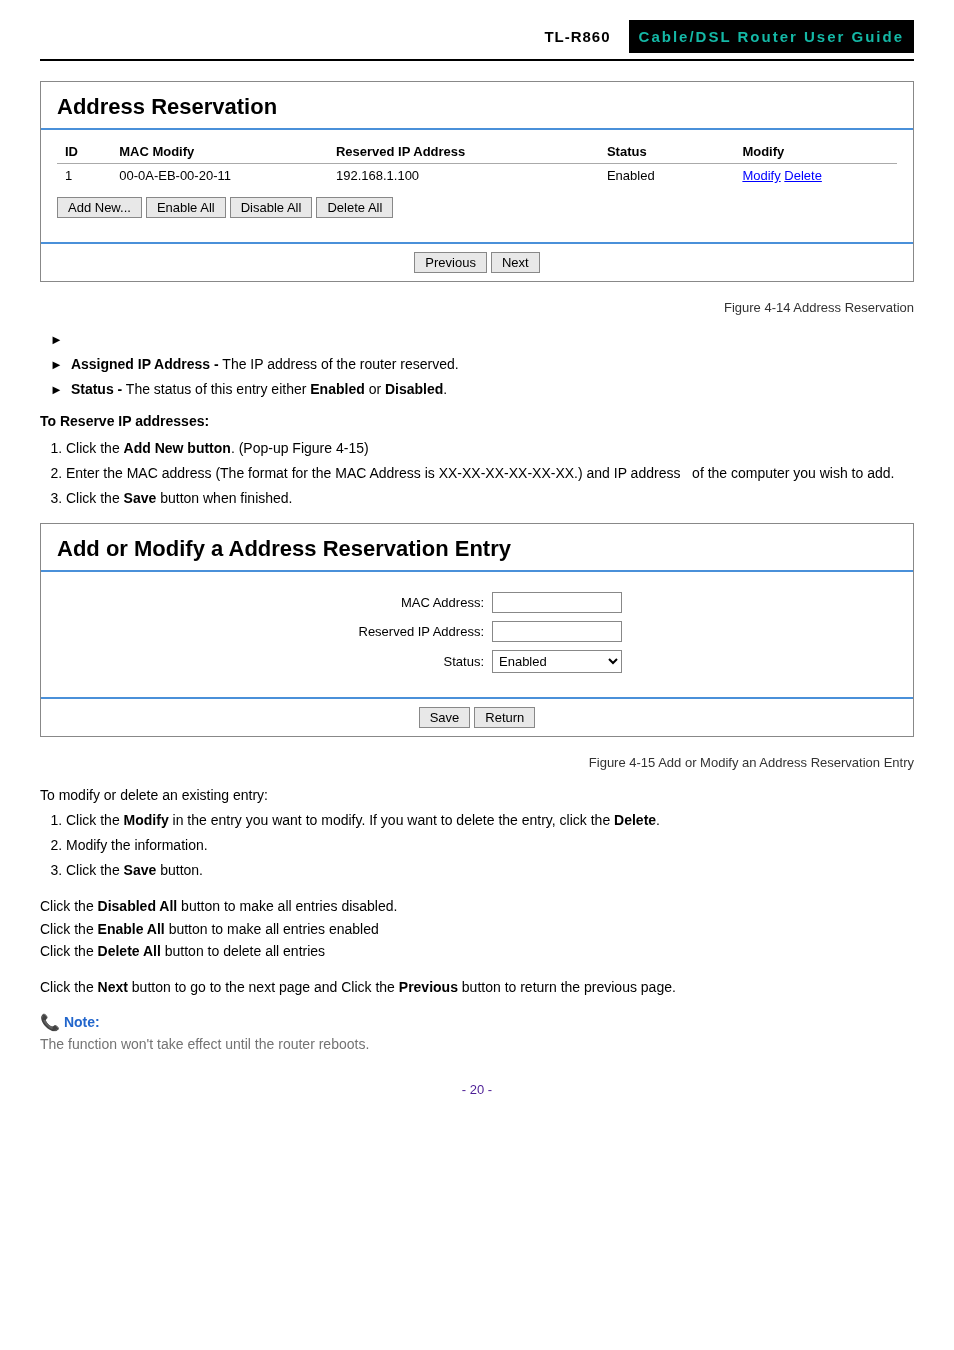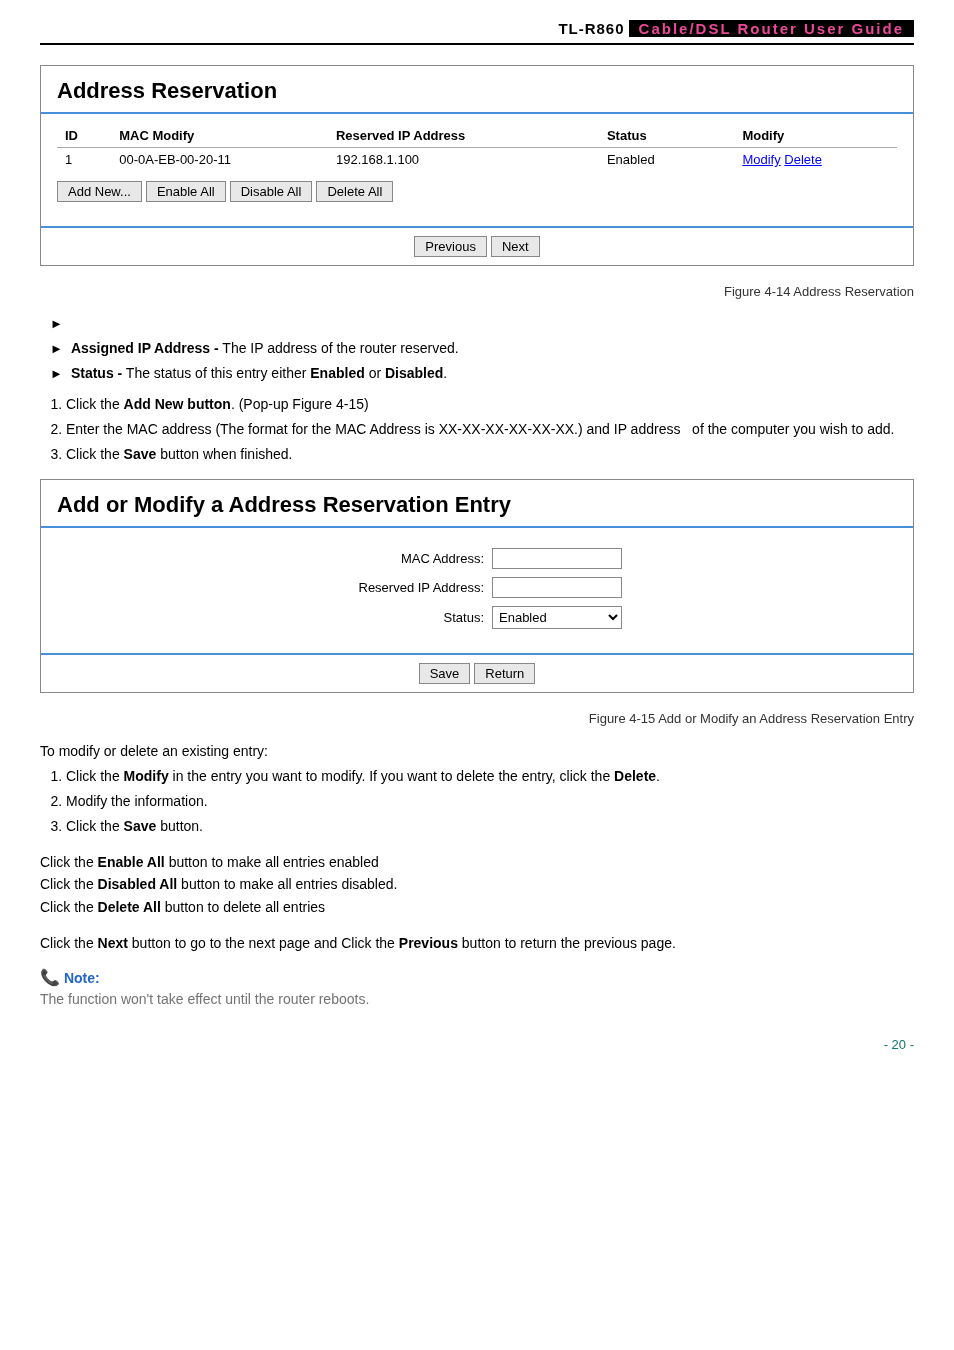--- a/index.html
+++ b/index.html
@@ -183,34 +183,34 @@
     .note-icon {
       font-size: 16px;
     }
     .note-text {
       color: #737373;
       font-size: 14px;
     }
 
     
     .page-number {
-      text-align: right;
+      text-align: center;
       margin-top: 30px;
       font-size: 13px;
-      color: #0f766e;
+      color: #4c1d95;
     }
 
     b { font-weight: bold; }
   </style>
 </head>
 <body>
 
 <div class="header">
   <span style="font-weight:bold;font-size:15px;letter-spacing:1px;margin-right:4px;">TL-R860</span>
-  <span style="font-weight:bold;font-size:15px;letter-spacing:2px;background:#000;color:#ec4899;padding:0 10px;">Cable/DSL  Router  User  Guide</span>
+  <span style="font-weight:bold;font-size:15px;letter-spacing:2px;background:#000;color:#14b8a6;padding:8px 10px;margin-left:14px;">Cable/DSL  Router  User  Guide</span>
 </div>
 
 <div class="panel">
   <div class="panel-title">Address Reservation</div>
   <div class="panel-body">
     <table class="data-table">
       <thead>
         <tr>
           <th class="col-id">ID</th>
           <th class="col-mac">MAC Modify</th>
@@ -262,20 +262,21 @@
   <li>
     <span class="bullet-arrow">►</span>
     <span>
       <b>Status -</b>
       The status of this entry either <b>Enabled</b> or <b>Disabled</b>.
     </span>
   </li>
 </ul>
 
 <div class="content-section">
+  <p class="section-heading">To Reserve IP addresses:</p>
   <ol class="numbered-list">
     <li>Click the <b>Add New button</b>. (Pop-up Figure 4-15)</li>
     <li>Enter the MAC address (The format for the MAC Address is XX-XX-XX-XX-XX-XX.) and IP address &nbsp; of the computer you wish to add.</li>
     <li>Click the <b>Save</b> button when finished.</li>
   </ol>
 </div>
 
 <div class="panel">
   <div class="panel-title">Add or Modify a Address Reservation Entry</div>
   <div class="panel-body">
@@ -308,22 +309,22 @@
 <div class="content-section">
   <p style="margin-bottom:4px;">To modify or delete an existing entry:</p>
   <ol class="numbered-list">
     <li>Click the <b>Modify</b> in the entry you want to modify. If you want to delete the entry, click the <b>Delete</b>.</li>
     <li>Modify the information.</li>
     <li>Click the <b>Save</b> button.</li>
   </ol>
 </div>
 
 <div class="content-section">
+  <p>Click the <b>Disabled All</b> button to make all entries disabled.</p>
   <p>Click the <b>Enable All</b> button to make all entries enabled</p>
-  <p>Click the <b>Disabled All</b> button to make all entries disabled.</p>
   <p>Click the <b>Delete All</b> button to delete all entries</p>
 </div>
 
 <div class="content-section">
   <p>Click the <b>Next</b> button to go to the next page and Click the <b>Previous</b> button to return the previous page.</p>
 </div>
 
 <div class="note-section">
   <div class="note-label">
     <span class="note-icon">📞</span>

